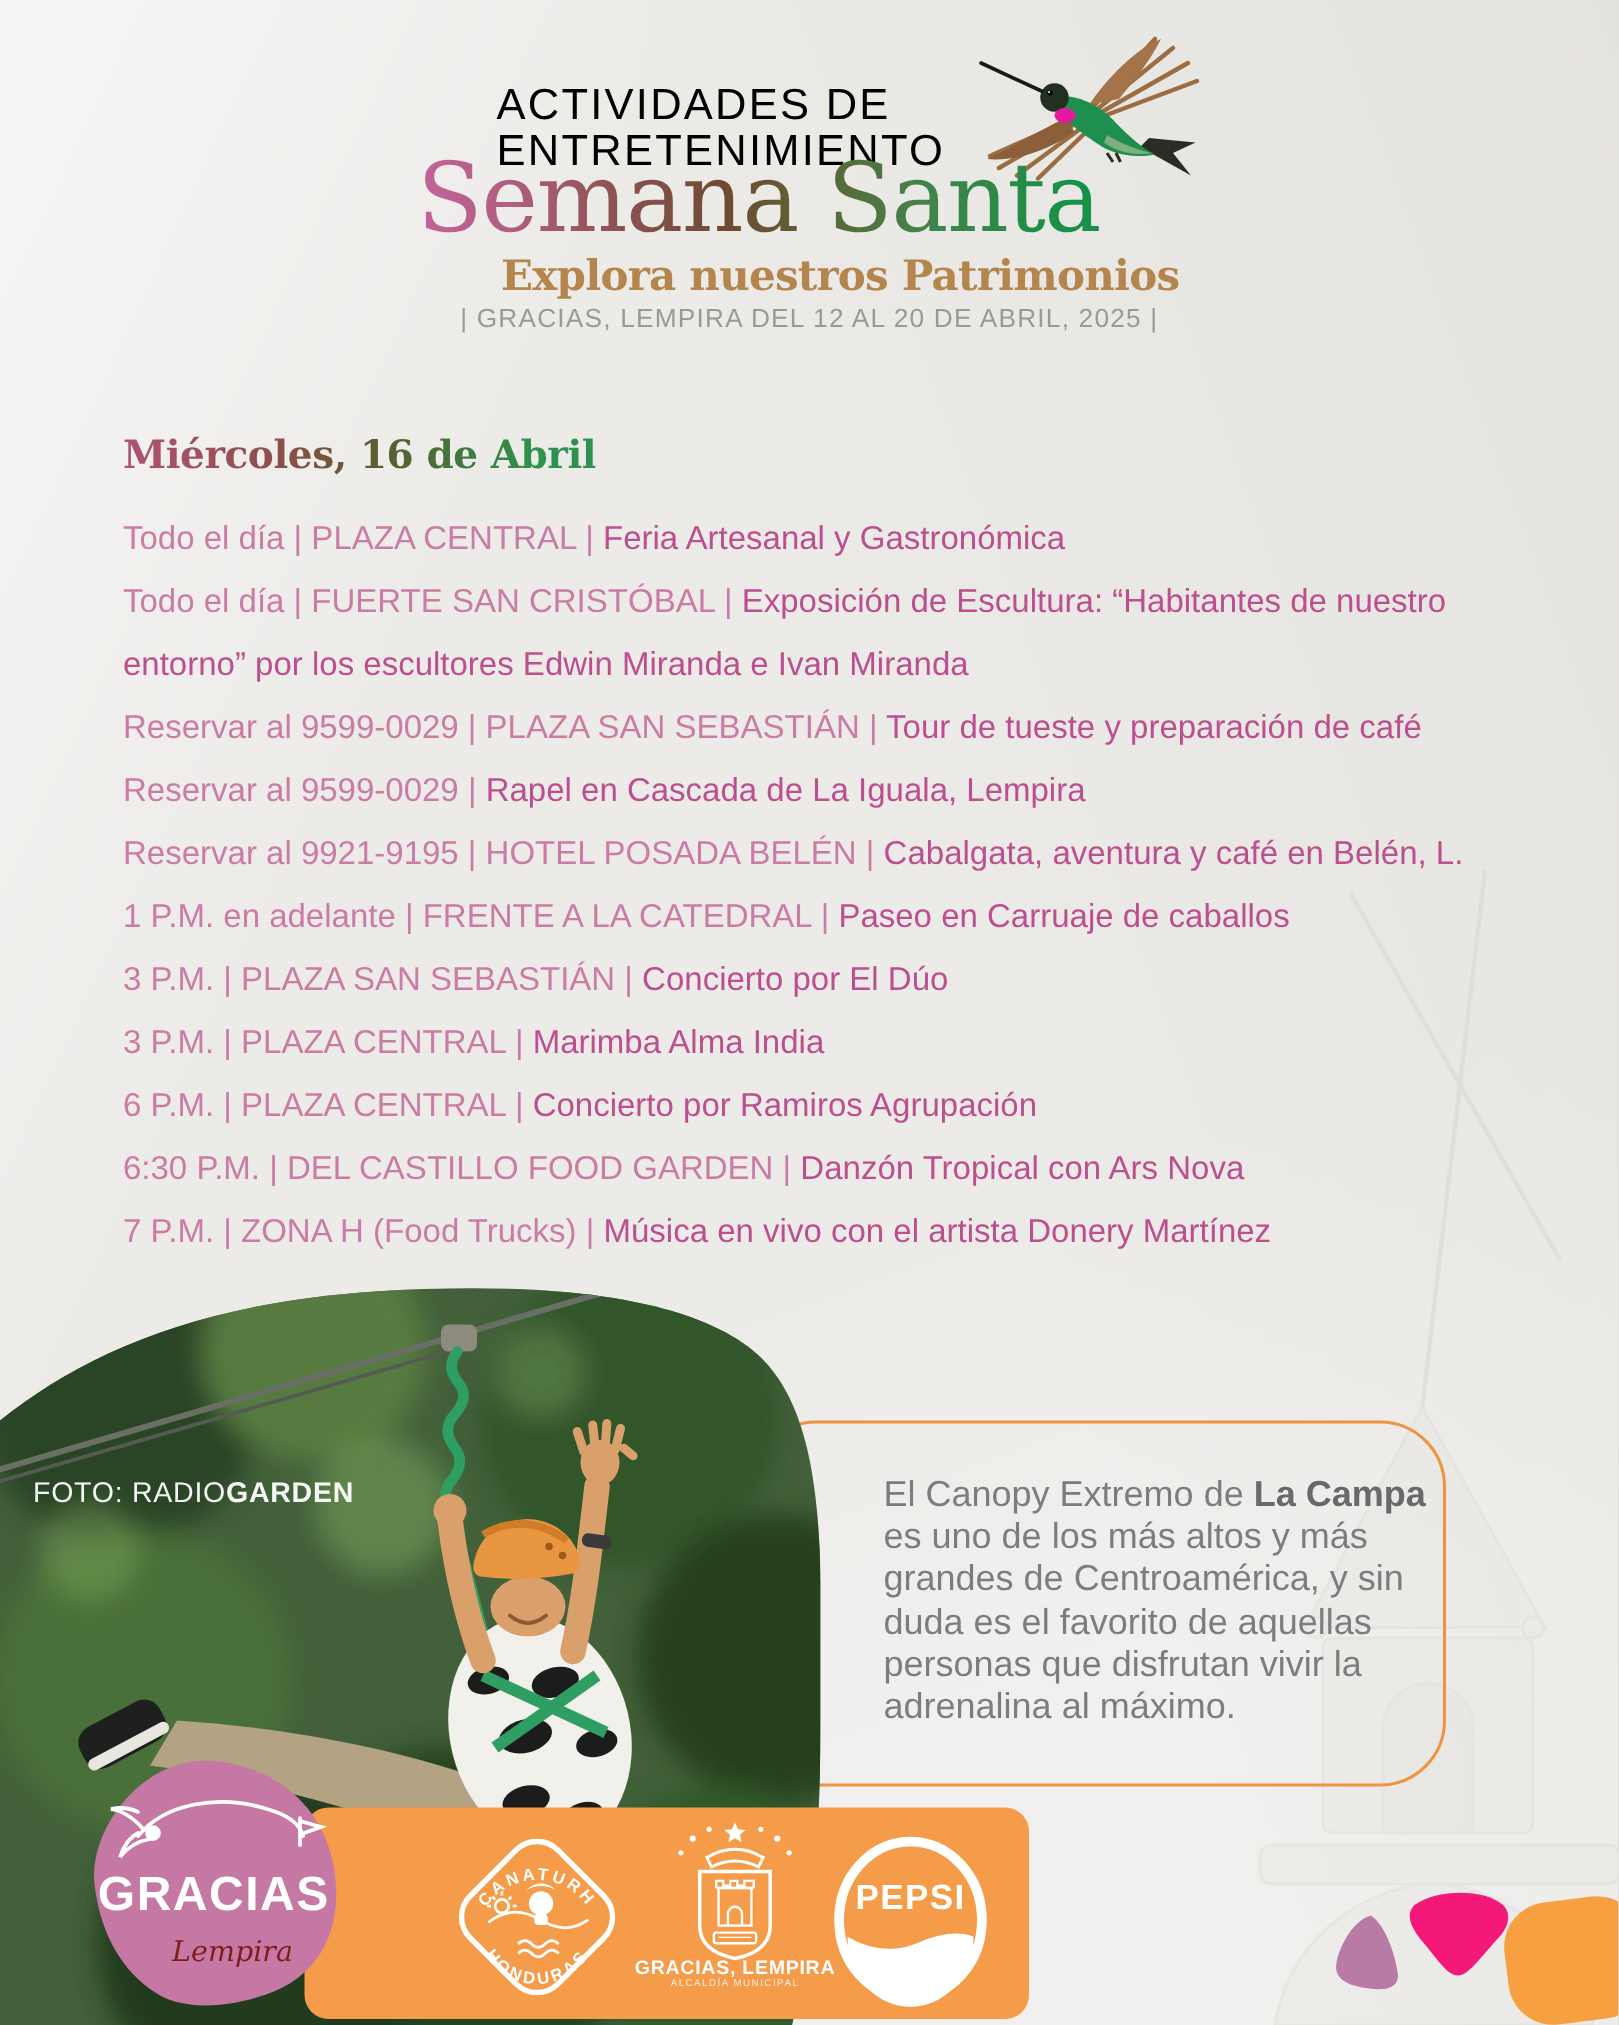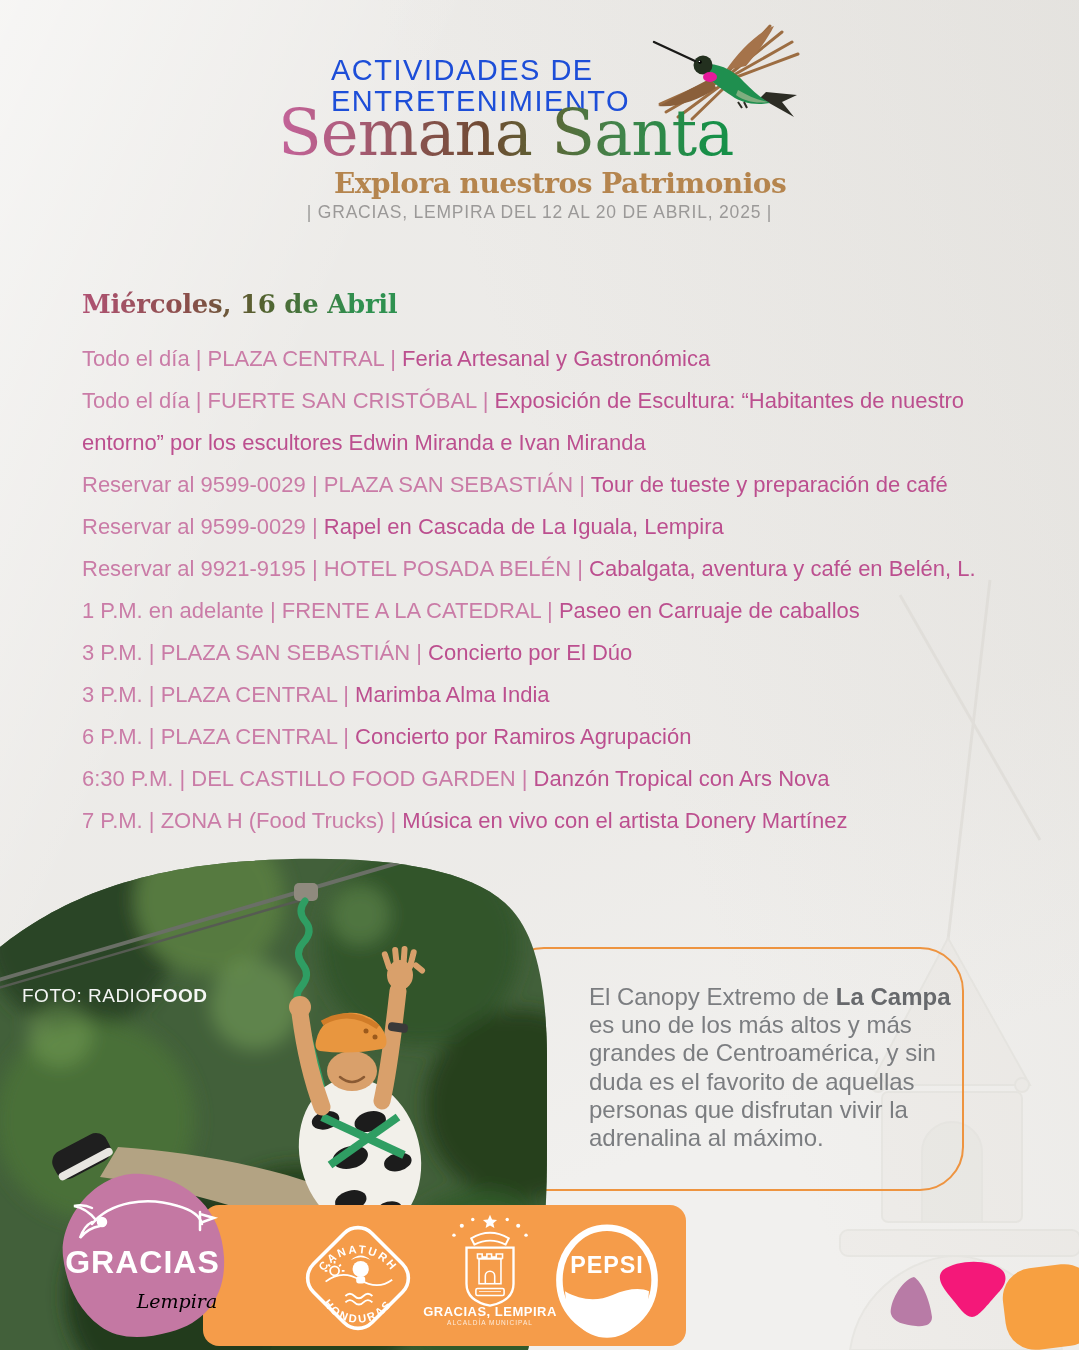--- a/index.html
+++ b/index.html
@@ -13,21 +13,21 @@
     background:
       linear-gradient(115deg, rgba(255,255,255,.55) 0%, rgba(255,255,255,0) 28%),
       linear-gradient(250deg, rgba(210,207,201,.30) 0%, rgba(255,255,255,0) 45%),
       linear-gradient(160deg, rgba(223,220,215,.25) 60%, rgba(255,255,255,0) 80%);
   }
   .abs { position:absolute; }
 
   
   .kicker {
     left:331px; top:55px; z-index:3;
-    color:#1d4ed8; font-size:29px; line-height:31px; letter-spacing:1.5px;
+    color:#000000; font-size:29px; line-height:31px; letter-spacing:1.5px;
     font-weight:500;
   }
   .title {
     left:278px; top:96px; z-index:3;
     font-family:"DejaVu Serif", serif; font-weight:400;
     font-size:64px; letter-spacing:-1px;
     background:linear-gradient(90deg,#c4639a 0%,#b05d7f 14%,#8a5350 30%,#6f4a33 45%,#5d6334 58%,#43834a 74%,#179048 95%);
     -webkit-background-clip:text; background-clip:text; color:transparent;
     display:inline-block;
   }
@@ -86,22 +86,22 @@
   .alcaldia-line1 { font-size:13px; font-weight:700; letter-spacing:0.5px; }
   .alcaldia-line2 { font-size:6.5px; letter-spacing:1px; color:rgba(255,255,255,.8); }
 
   
   .gracias-blob { left:50px; top:1172px; width:185px; height:178px; z-index:6; }
   .gracias-name {
     position:absolute; left:0; top:72px; width:185px; text-align:center;
     color:#fff; font-weight:700; font-size:32px; letter-spacing:1px;
   }
   .gracias-sub {
-    position:absolute; left:72px; top:118px; width:110px; text-align:center;
-    color:#000000; font-family:"DejaVu Serif", serif; font-style:italic; font-size:19px;
+    position:absolute; left:50px; top:118px; width:110px; text-align:center;
+    color:#7f1d1d; font-family:"DejaVu Serif", serif; font-style:italic; font-size:19px;
   }
 
   
   .watermark { left:830px; top:540px; z-index:0; opacity:.6; }
   .hummingbird { left:642px; top:20px; width:165px; height:102px; z-index:3; }
   .decor { z-index:6; }
 </style>
 </head>
 <body>
 
@@ -268,21 +268,21 @@
 
           <ellipse cx="352" cy="216" rx="25" ry="20" fill="#d9a06b"></ellipse>
           <path d="M340,222 q12,10 24,0" stroke="#8a5a33" stroke-width="2.5" fill="none" stroke-linecap="round"></path>
           <path d="M316,186 a36,34 0 0 1 70,-4 q2,10 -4,12 q-32,6 -62,2 q-6,-2 -4,-10" fill="#e8963f"></path>
           <path d="M322,168 q28,-16 56,4" stroke="#d07c28" stroke-width="5" fill="none"></path>
           <circle cx="366" cy="176" r="2.5" fill="#9c5a1c"></circle>
             <circle cx="375" cy="182" r="2.5" fill="#9c5a1c"></circle>
         </g>
       </g>
     </svg>
-    <div class="photo-credit"><span>FOTO: RADIO</span><b>FOOD</b></div>
+    <div class="photo-credit"><span>FOTO: RADIO</span><b>GARDEN</b></div>
   </div>
 
   <div class="abs sponsor-bar">
 
     <svg style="left:92px; top:10px;" width="126" height="126" viewBox="-70 -70 140 140">
       <rect x="-46" y="-46" width="92" height="92" rx="22" transform="rotate(45)" fill="none" stroke="#fff" stroke-width="4"></rect>
       <defs>
         <path id="arcTop" d="M -44 8 A 45 45 0 0 1 44 8"></path>
         <path id="arcBot" d="M -44 14 A 45 45 0 0 0 44 14"></path>
       </defs>

